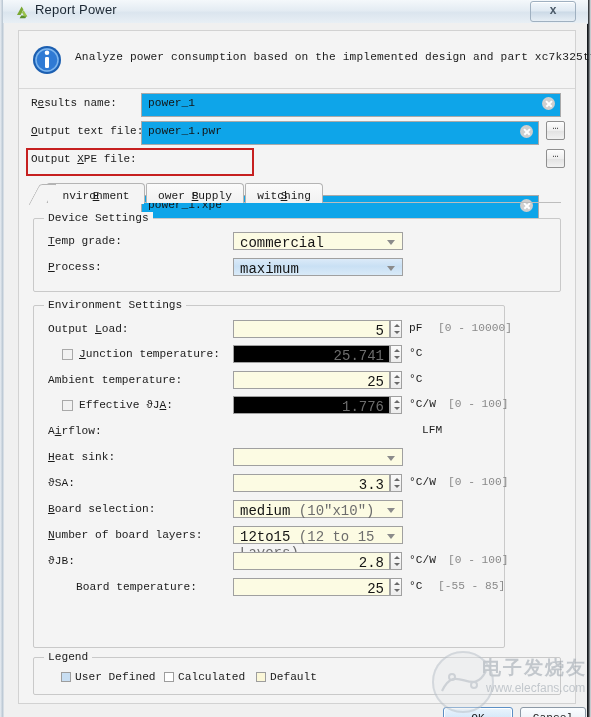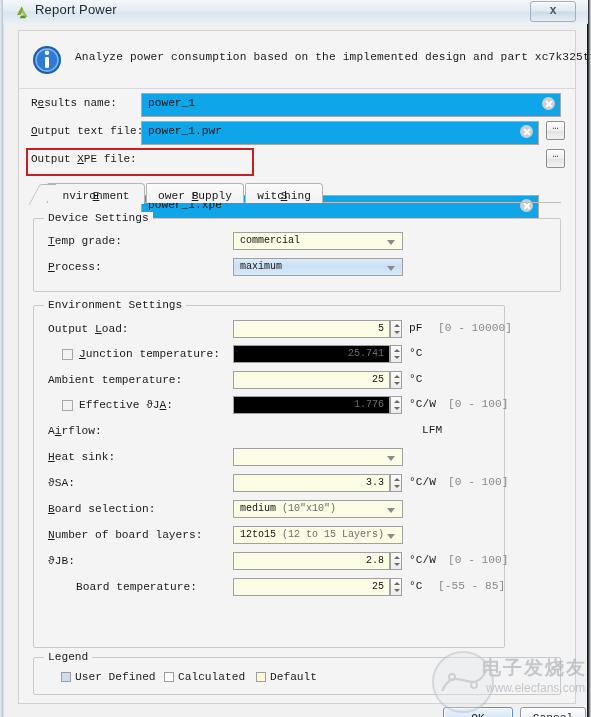--- a/index.html
+++ b/index.html
@@ -88,21 +88,21 @@
   .group{position:absolute;border:1px solid #c9c9c9;box-sizing:border-box;border-radius:2px;}
   .group-title{position:absolute;top:-7px;left:10px;background:#f4f4f4;padding:0 4px;
     font-size:11.2px;color:#1b1b1b;}
 
   
   .lbl{position:absolute;font-size:11.2px;color:#1b1b1b;white-space:nowrap;}
   .ctl{position:absolute;box-sizing:border-box;height:18px;border:1px solid #a0a0a0;}
   .ctl.def{background:#fcfbe3;}
   .ctl.user{background:linear-gradient(180deg,#dbeaf8 0%,#c9e0f4 45%,#d9eaf8 100%);}
   .ctl.calc{background:#000000;}
-  .ctl .val{position:absolute;top:2px;font-size:10px;color:#141414;}
+  .ctl .val{position:absolute;top:2px;font-size:14px;color:#141414;}
   .ctl .val.r{right:5px;}
   .ctl .val.l{left:6px;}
   .ctl .val.gray{color:#6d6d6d;}
   .ctl .sub{color:#6d6d6d;}
   .caret{position:absolute;right:7px;top:7px;width:0;height:0;
     border-left:4.5px solid transparent;border-right:4.5px solid transparent;
     border-top:5px solid #8b8b8b;}
   .spin{position:absolute;width:12px;height:18px;top:-1px;right:-13px;
     border:1px solid #a0a0a0;box-sizing:border-box;
     background:linear-gradient(180deg,#fbfbfb,#ececec);}

